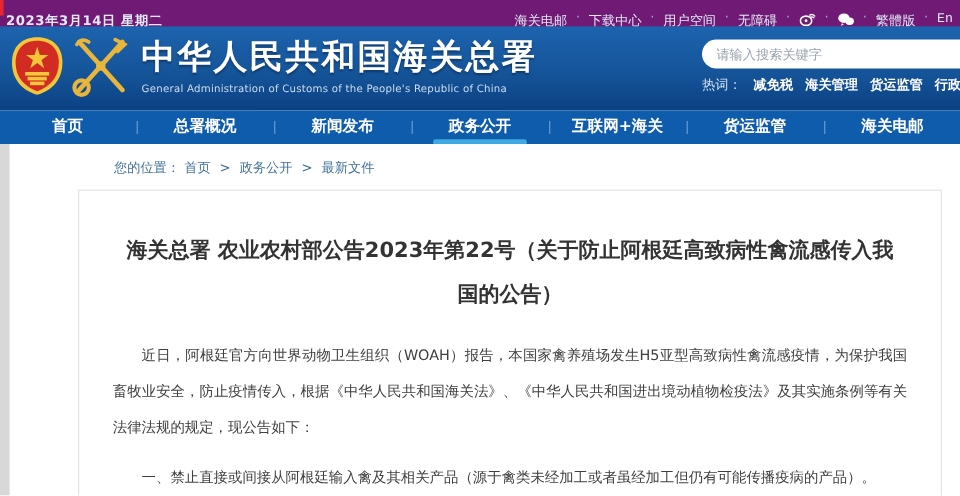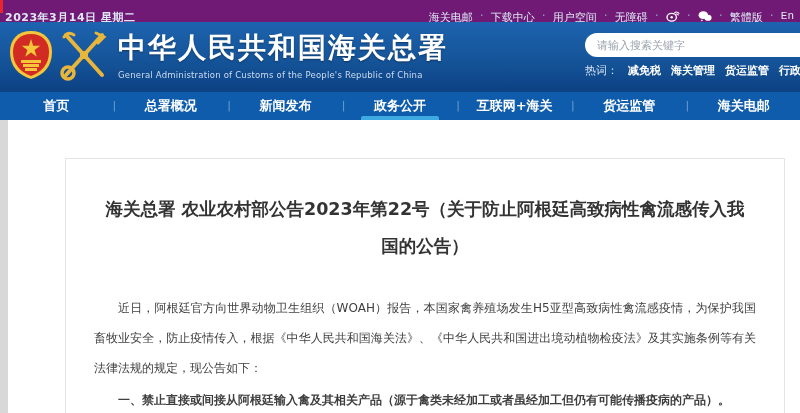--- a/index.html
+++ b/index.html
@@ -55,22 +55,22 @@
   .breadcrumb { position:absolute; left:95px; top:132px; font-size:11px; color:#41719c; }
   .breadcrumb a { color:#41719c; text-decoration:none; cursor:pointer; }
   .breadcrumb .sep { margin:0 4px; }
 
   .article-box { position:absolute; left:65px; top:158px; width:720px; height:300px;
     background:#ffffff; border:1px solid #e4e4e4; padding:20px 28px 0 28px; }
   .article-title { text-align:center; color:#333333; font-size:17.5px; font-weight:bold;
     line-height:37px; padding:0 4px;margin-top:12px; }
   .article-body p { font-size:12px; line-height:30px; color:#3f3f3f; text-indent:2em;
     text-align:justify; }
-  .article-body .p1 { margin-top:28px; }
-  .article-body .p2 { margin-top:2px;font-weight:bold; }
+  .article-body .p1 { margin-top:16px; }
+  .article-body .p2 { margin-top:12px; }
 </style>
 </head>
 <body>
 
 <div class="screen">
 
   <div class="topbar">
     <span class="date">2023年3月14日 星期二</span>
     <span class="toplinks">
       <a>海关电邮</a>
@@ -158,20 +158,28 @@
     <span class="nav-sep">|</span>
     <div class="nav-item">互联网+海关</div>
     <span class="nav-sep">|</span>
     <div class="nav-item">货运监管</div>
     <span class="nav-sep">|</span>
     <div class="nav-item">海关电邮</div>
   </div>
 
   <div class="left-strip"></div>
 
+  <div class="breadcrumb">
+    <span>您的位置：</span>
+    <a>首页</a>
+    <span class="sep">&gt;</span>
+    <a>政务公开</a>
+    <span class="sep">&gt;</span>
+    <a>最新文件</a>
+  </div>
 
   <div class="article-box">
     <div class="article-title">海关总署 农业农村部公告2023年第22号（关于防止阿根廷高致病性禽流感传入我国的公告）</div>
     <div class="article-body">
       <p class="p1">近日，阿根廷官方向世界动物卫生组织（WOAH）报告，本国家禽养殖场发生H5亚型高致病性禽流感疫情，为保护我国畜牧业安全，防止疫情传入，根据《中华人民共和国海关法》、《中华人民共和国进出境动植物检疫法》及其实施条例等有关法律法规的规定，现公告如下：</p>
       <p class="p2">一、禁止直接或间接从阿根廷输入禽及其相关产品（源于禽类未经加工或者虽经加工但仍有可能传播疫病的产品）。</p>
     </div>
   </div>
 
 </div>

